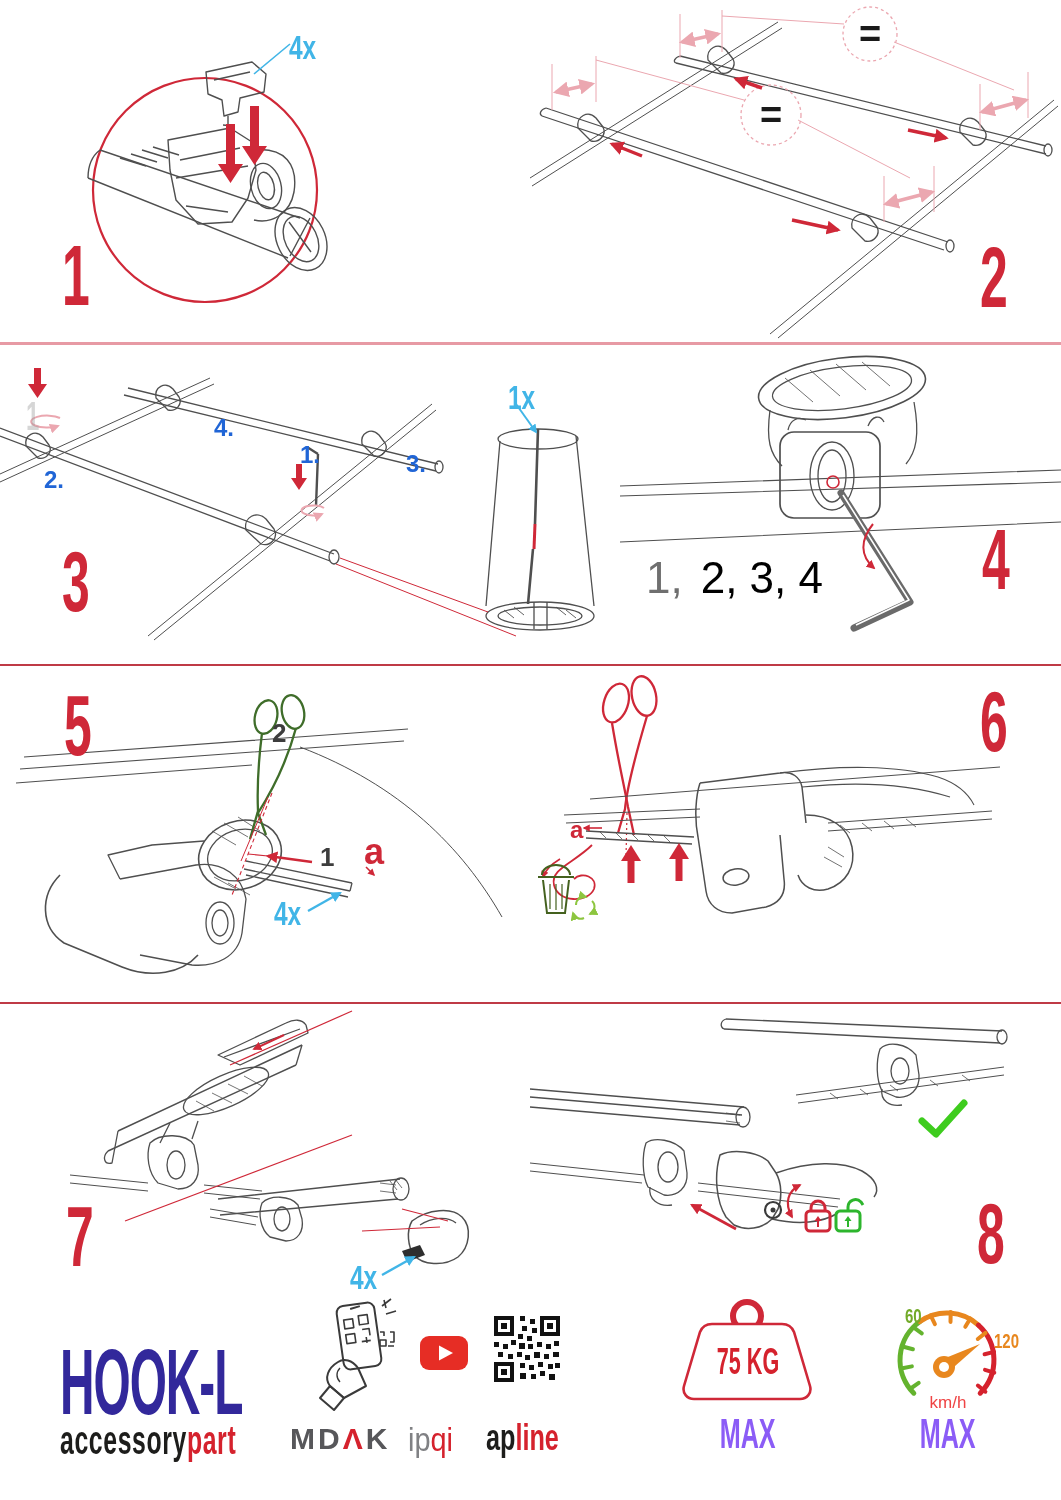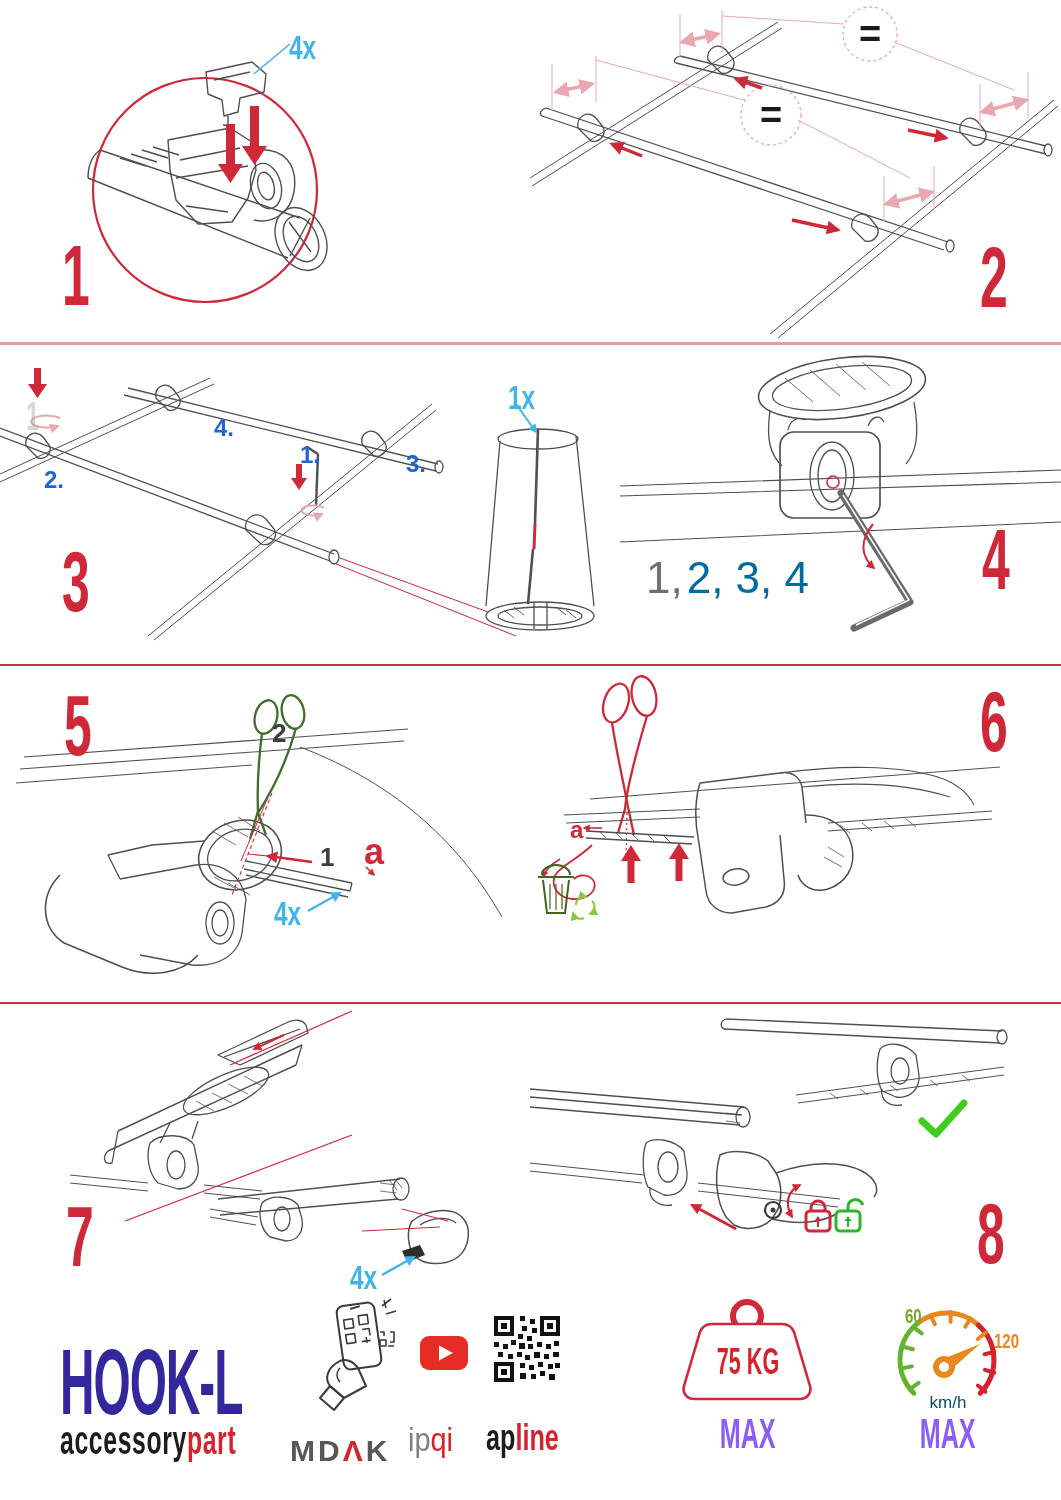--- a/index.html
+++ b/index.html
@@ -10,43 +10,43 @@
   .stepnum{position:absolute;font:bold 86px/1 "Liberation Sans",sans-serif;color:#cf2838;
            transform:scaleX(.58);transform-origin:0 0;letter-spacing:-2px;}
   .qty{position:absolute;font:bold 34px/1 "Liberation Sans",sans-serif;color:#41b5e7;
        transform:scaleX(.72);transform-origin:0 0;}
   .subnum{position:absolute;font:600 24px/1 "Liberation Sans",sans-serif;color:#2065d6;}
   .smallnum{position:absolute;font:600 26px/1 "Liberation Sans",sans-serif;color:#3d3d3d;}
   .dimlabel{position:absolute;font:600 36px/1 "Liberation Sans",sans-serif;color:#cf2838;}
   .eq{position:absolute;display:flex;align-items:center;justify-content:center;
       font:bold 38px/1 "Liberation Sans",sans-serif;color:#1a1a1a;}
   .seq{position:absolute;font:500 44px/1 "Liberation Sans",sans-serif;}
-  .seq .g{color:#6f6f6f;} .seq .b{color:#0369a1;margin-left:4px;text-align:right;}
+  .seq .g{color:#6f6f6f;} .seq .b{color:#000000;margin-left:18px;text-align:right;}
   .ghost{position:absolute;font:bold 40px/1 "Liberation Sans",sans-serif;color:#9a9a9a;opacity:.4;
          transform:scaleX(.6);transform-origin:0 0;}
   .product{position:absolute;font:bold 92px/1 "Liberation Sans",sans-serif;color:#32289b;
            transform:scaleX(.52);transform-origin:0 0;letter-spacing:-2px;}
   .brand{position:absolute;font:bold 40px/1 "Liberation Sans",sans-serif;
          transform:scaleX(.62);transform-origin:0 0;letter-spacing:1px;}
   .brand .k{color:#1d1d1b;} .brand .r{color:#d5222d;}
-  .logo-mdak{position:absolute;font:bold 30px/1 "Liberation Sans",sans-serif;color:#57575a;letter-spacing:3px;margin-top:12px;}
+  .logo-mdak{position:absolute;font:bold 30px/1 "Liberation Sans",sans-serif;color:#57575a;letter-spacing:3px;}
   .logo-mdak .r{color:#d5222d;}
   .logo-ipqi{position:absolute;font:400 34px/1 "Liberation Sans",sans-serif;color:#808184;
              transform:scaleX(.85);transform-origin:0 0;}
   .logo-ipqi .r{color:#d5222d;}
   .logo-apline{position:absolute;font:600 36px/1 "Liberation Sans",sans-serif;color:#1d1d1b;
                transform:scaleX(.7);transform-origin:0 0;}
   .logo-apline .r{color:#d5222d;}
   .ctr{display:flex;align-items:center;justify-content:center;text-align:right;}
   .cond{transform:scaleX(.6);transform-origin:center top;display:inline-block;}
   .maxlabel{position:absolute;font:bold 42px/1 "Liberation Sans",sans-serif;color:#8b5cf6;}
   .kg{position:absolute;font:bold 36px/1 "Liberation Sans",sans-serif;color:#d5222d;}
   .gaugemin{position:absolute;font:bold 20px/1 "Liberation Sans",sans-serif;color:#72aa28;transform:scaleX(.75);transform-origin:0 0;}
   .gaugemax{position:absolute;font:bold 20px/1 "Liberation Sans",sans-serif;color:#e8871e;transform:scaleX(.75);transform-origin:0 0;}
-  .kmh{position:absolute;font:400 17px/1 "Liberation Sans",sans-serif;color:#0c4a6e;}
+  .kmh{position:absolute;font:400 17px/1 "Liberation Sans",sans-serif;color:#ef4444;}
   svg{position:absolute;overflow:visible;}
 </style>
 </head>
 <body>
 
 <div class="page">
 
   <svg class="abs" style="left:0;top:0" width="530" height="344" viewBox="0 0 530 344">
     <circle cx="205" cy="190" r="112" fill="none" stroke="#cf2838" stroke-width="2.2"></circle>
     <g fill="none" stroke="#4f4f4f" stroke-width="1.4" stroke-linejoin="round">

